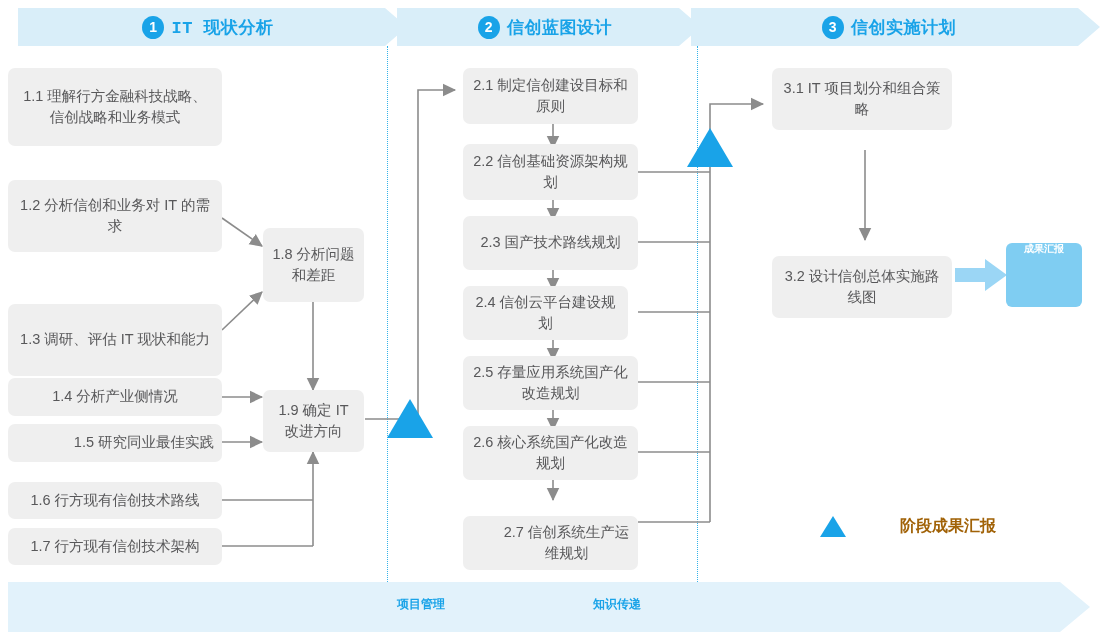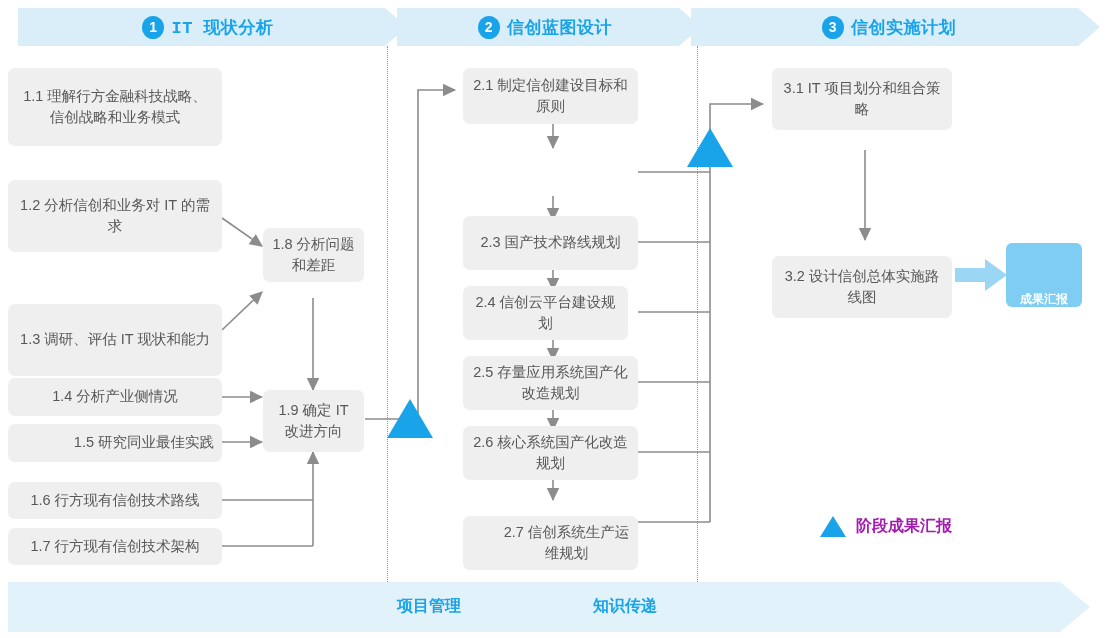--- a/index.html
+++ b/index.html
@@ -47,49 +47,49 @@
     padding:0 8px;
     box-sizing:border-box;
   }
   
   .deliverable{
     position:absolute;
     background:#7fcdf2;
     border-radius:6px;
     color:#ffffff;
     font-weight:bold;
-    font-size:12px;
+    font-size:10px;
     line-height:1.25;
-    display:flex;align-items:flex-end;justify-content:center;
+    display:flex;align-items:flex-start;justify-content:center;
     text-align:center;
   }
   
   .vdot{
     position:absolute;
     width:0; border-left:1px dotted #35b3ea;
   }
   
   #legend{
     position:absolute; left:820px; top:516px;
     display:flex; align-items:center; gap:10px;
   }
   #legend .tri{
     width:0;height:0;
     border-left:13px solid transparent;
     border-right:13px solid transparent;
     border-bottom:21px solid #19a3e8;
   }
   #legend .ltxt{
-    font-size:16px; font-weight:bold; color:#a21caf; white-space:nowrap;
+    font-size:16px; font-weight:bold; color:#a16207; white-space:nowrap;margin-left:44px;
   }
   
   #bottom-band{position:absolute;left:0;top:582px;width:1115px;height:50px;}
   .bb-label{
     position:absolute; top:14px;
-    color:#19a3e8; font-size:16px; font-weight:bold; white-space:nowrap;
+    color:#19a3e8; font-size:12px; font-weight:bold; white-space:nowrap;
   }
   svg.layer{position:absolute;left:0;top:0;width:1115px;height:638px;overflow:visible;}
   svg.layer.under{z-index:1}
   .box,.deliverable,#phase-banner,#legend,.bb-label{z-index:4}
   #bottom-band svg{z-index:1}
 </style>
 </head>
 <body>
 
 <div id="canvas">
@@ -193,29 +193,32 @@
   </div>
   <div class="box" style="left:8px;top:424px;width:214px;height:38px;justify-content:flex-end;">
     <span>1.5 研究同业最佳实践</span>
   </div>
   <div class="box" style="left:8px;top:482px;width:214px;height:37px;">
     <span>1.6 行方现有信创技术路线</span>
   </div>
   <div class="box" style="left:8px;top:528px;width:214px;height:37px;">
     <span>1.7 行方现有信创技术架构</span>
   </div>
-  <div class="box" style="left:263px;top:228px;width:101px;height:54px;justify-content:flex-end;">
+  <div class="box" style="left:263px;top:228px;width:101px;height:74px;justify-content:flex-end;">
     <span>1.8 分析问题和差距</span>
   </div>
   <div class="box" style="left:263px;top:390px;width:101px;height:62px;">
     <span>1.9 确定 IT 改进方向</span>
   </div>
 
   <div class="box" style="left:463px;top:68px;width:175px;height:56px;">
     <span>2.1 制定信创建设目标和原则</span>
+  </div>
+  <div class="box" style="left:463px;top:144px;width:175px;height:56px;">
+    <span>2.2 信创基础资源架构规划</span>
   </div>
   <div class="box" style="left:463px;top:216px;width:175px;height:54px;">
     <span>2.3 国产技术路线规划</span>
   </div>
   <div class="box" style="left:463px;top:286px;width:165px;height:54px;">
     <span>2.4 信创云平台建设规划</span>
   </div>
   <div class="box" style="left:463px;top:356px;width:175px;height:54px;">
     <span>2.5 存量应用系统国产化改造规划</span>
   </div>

